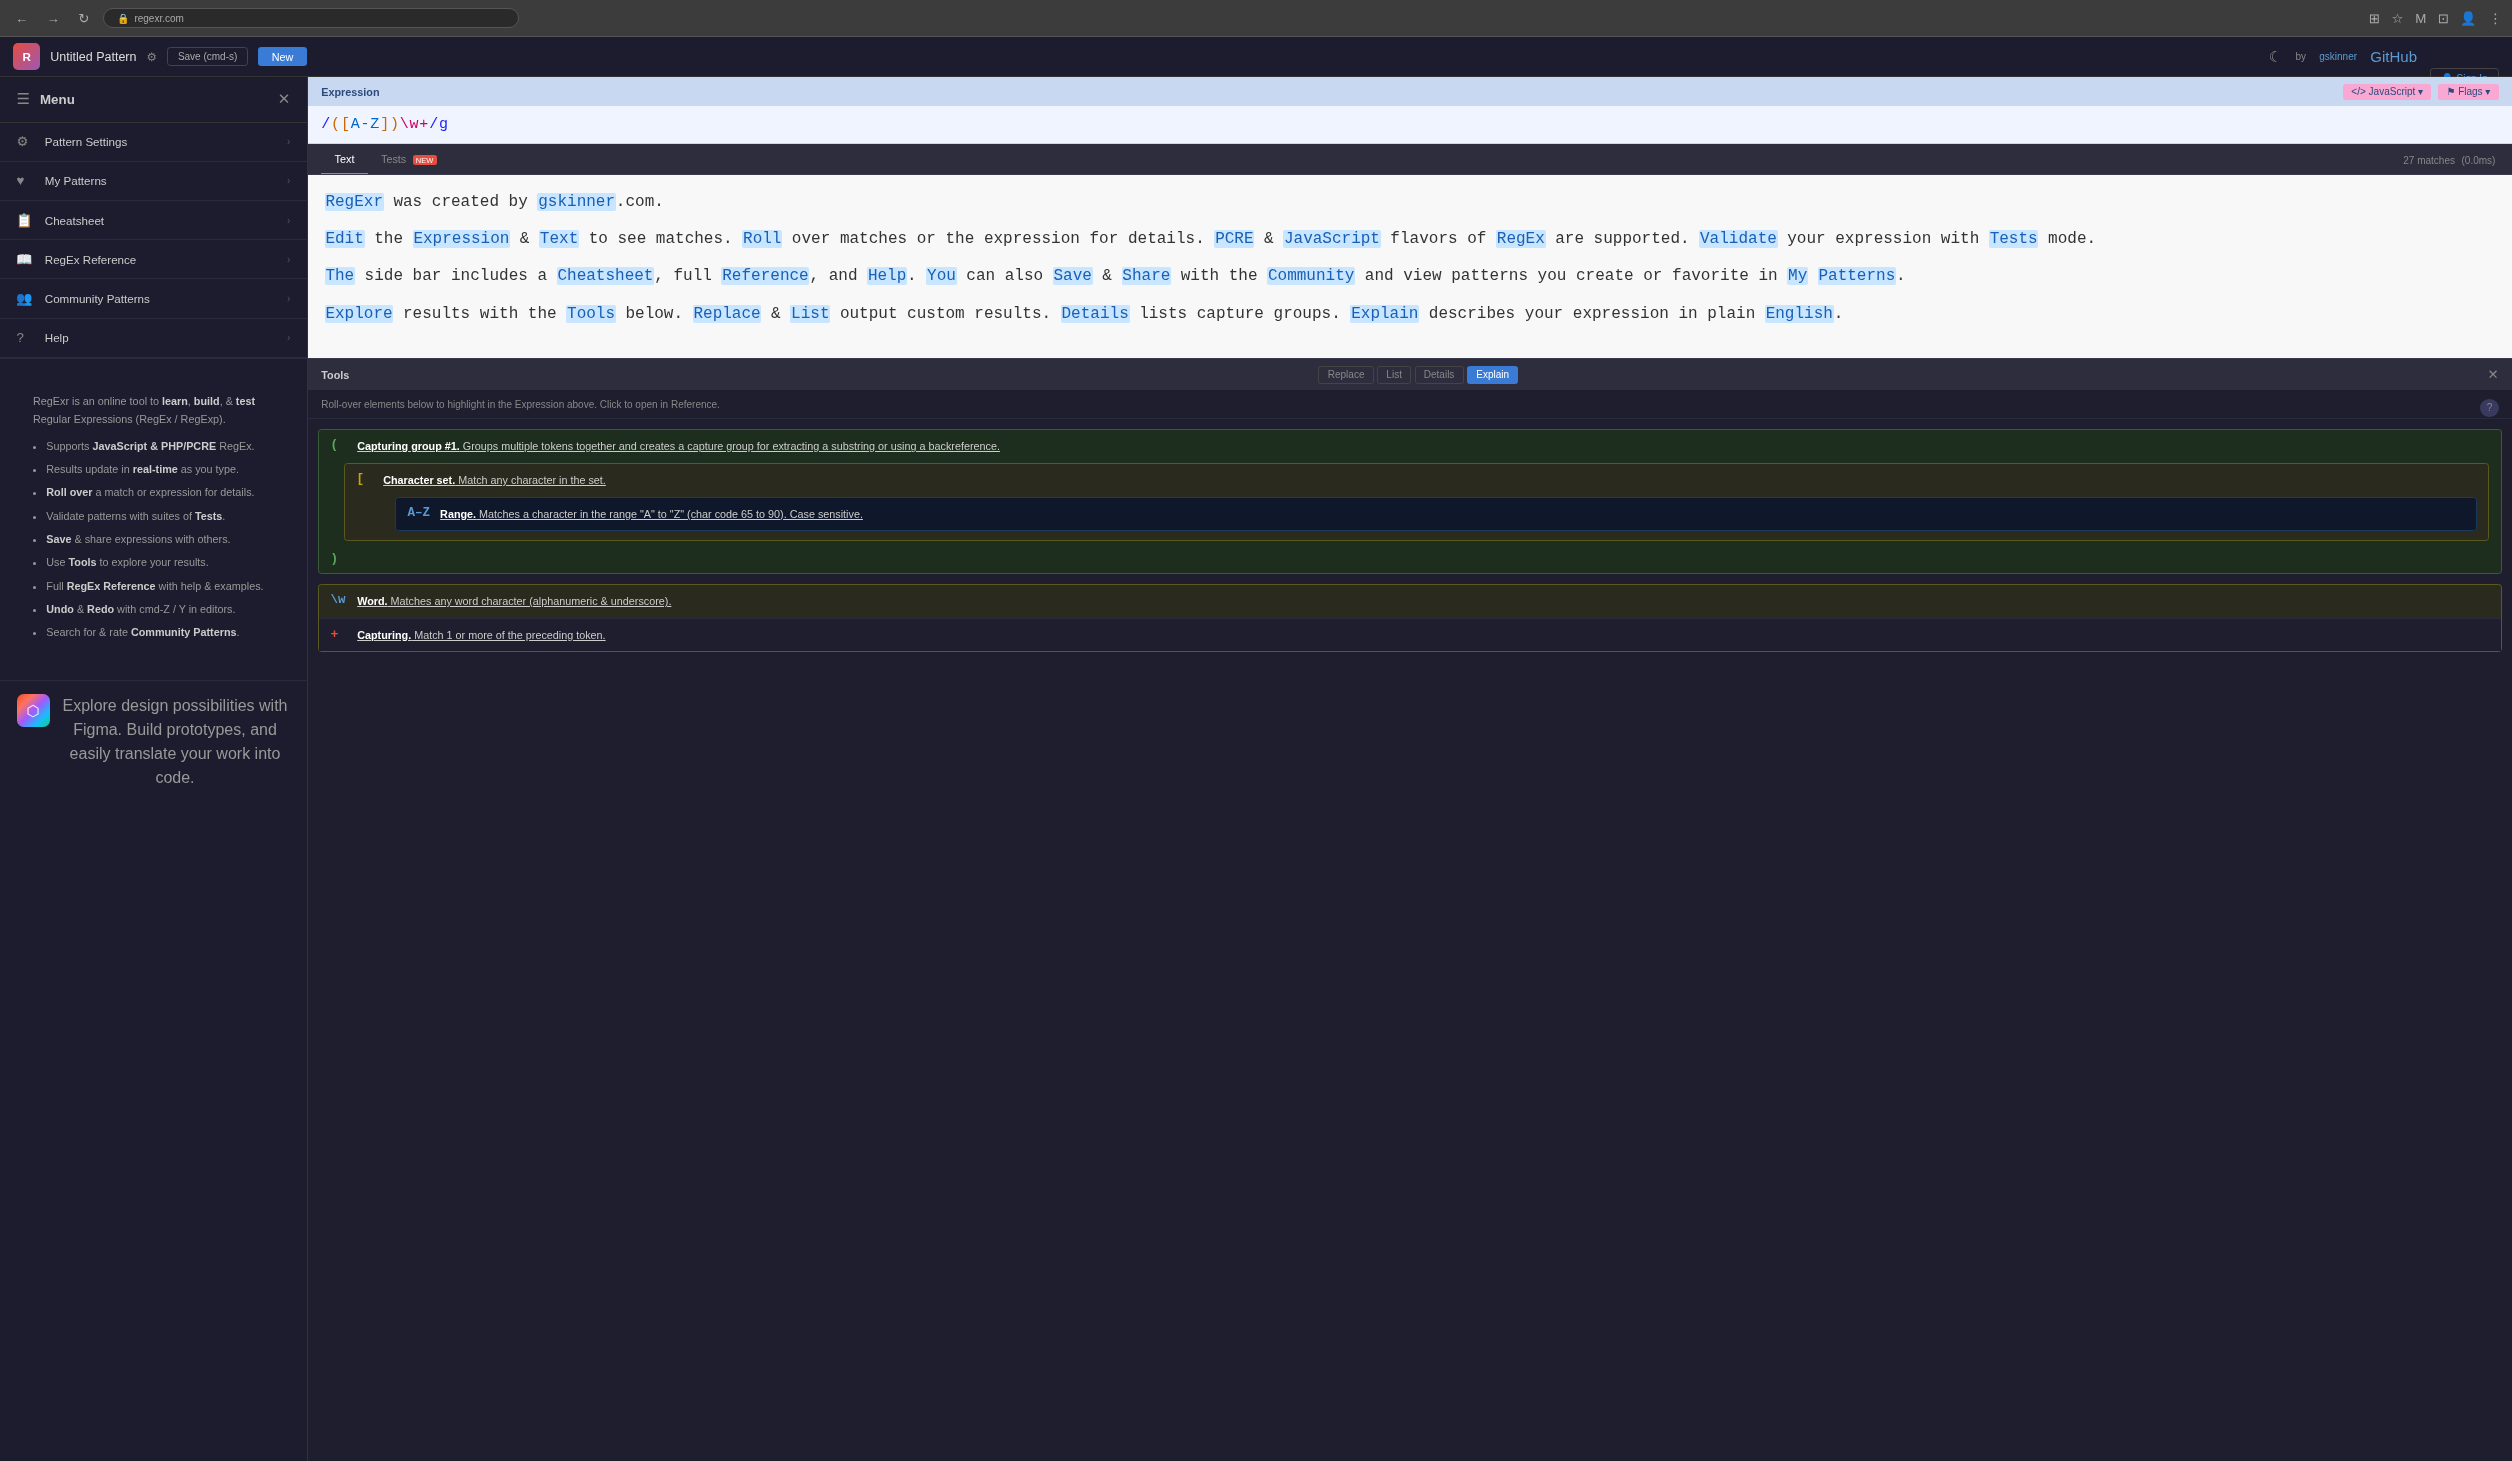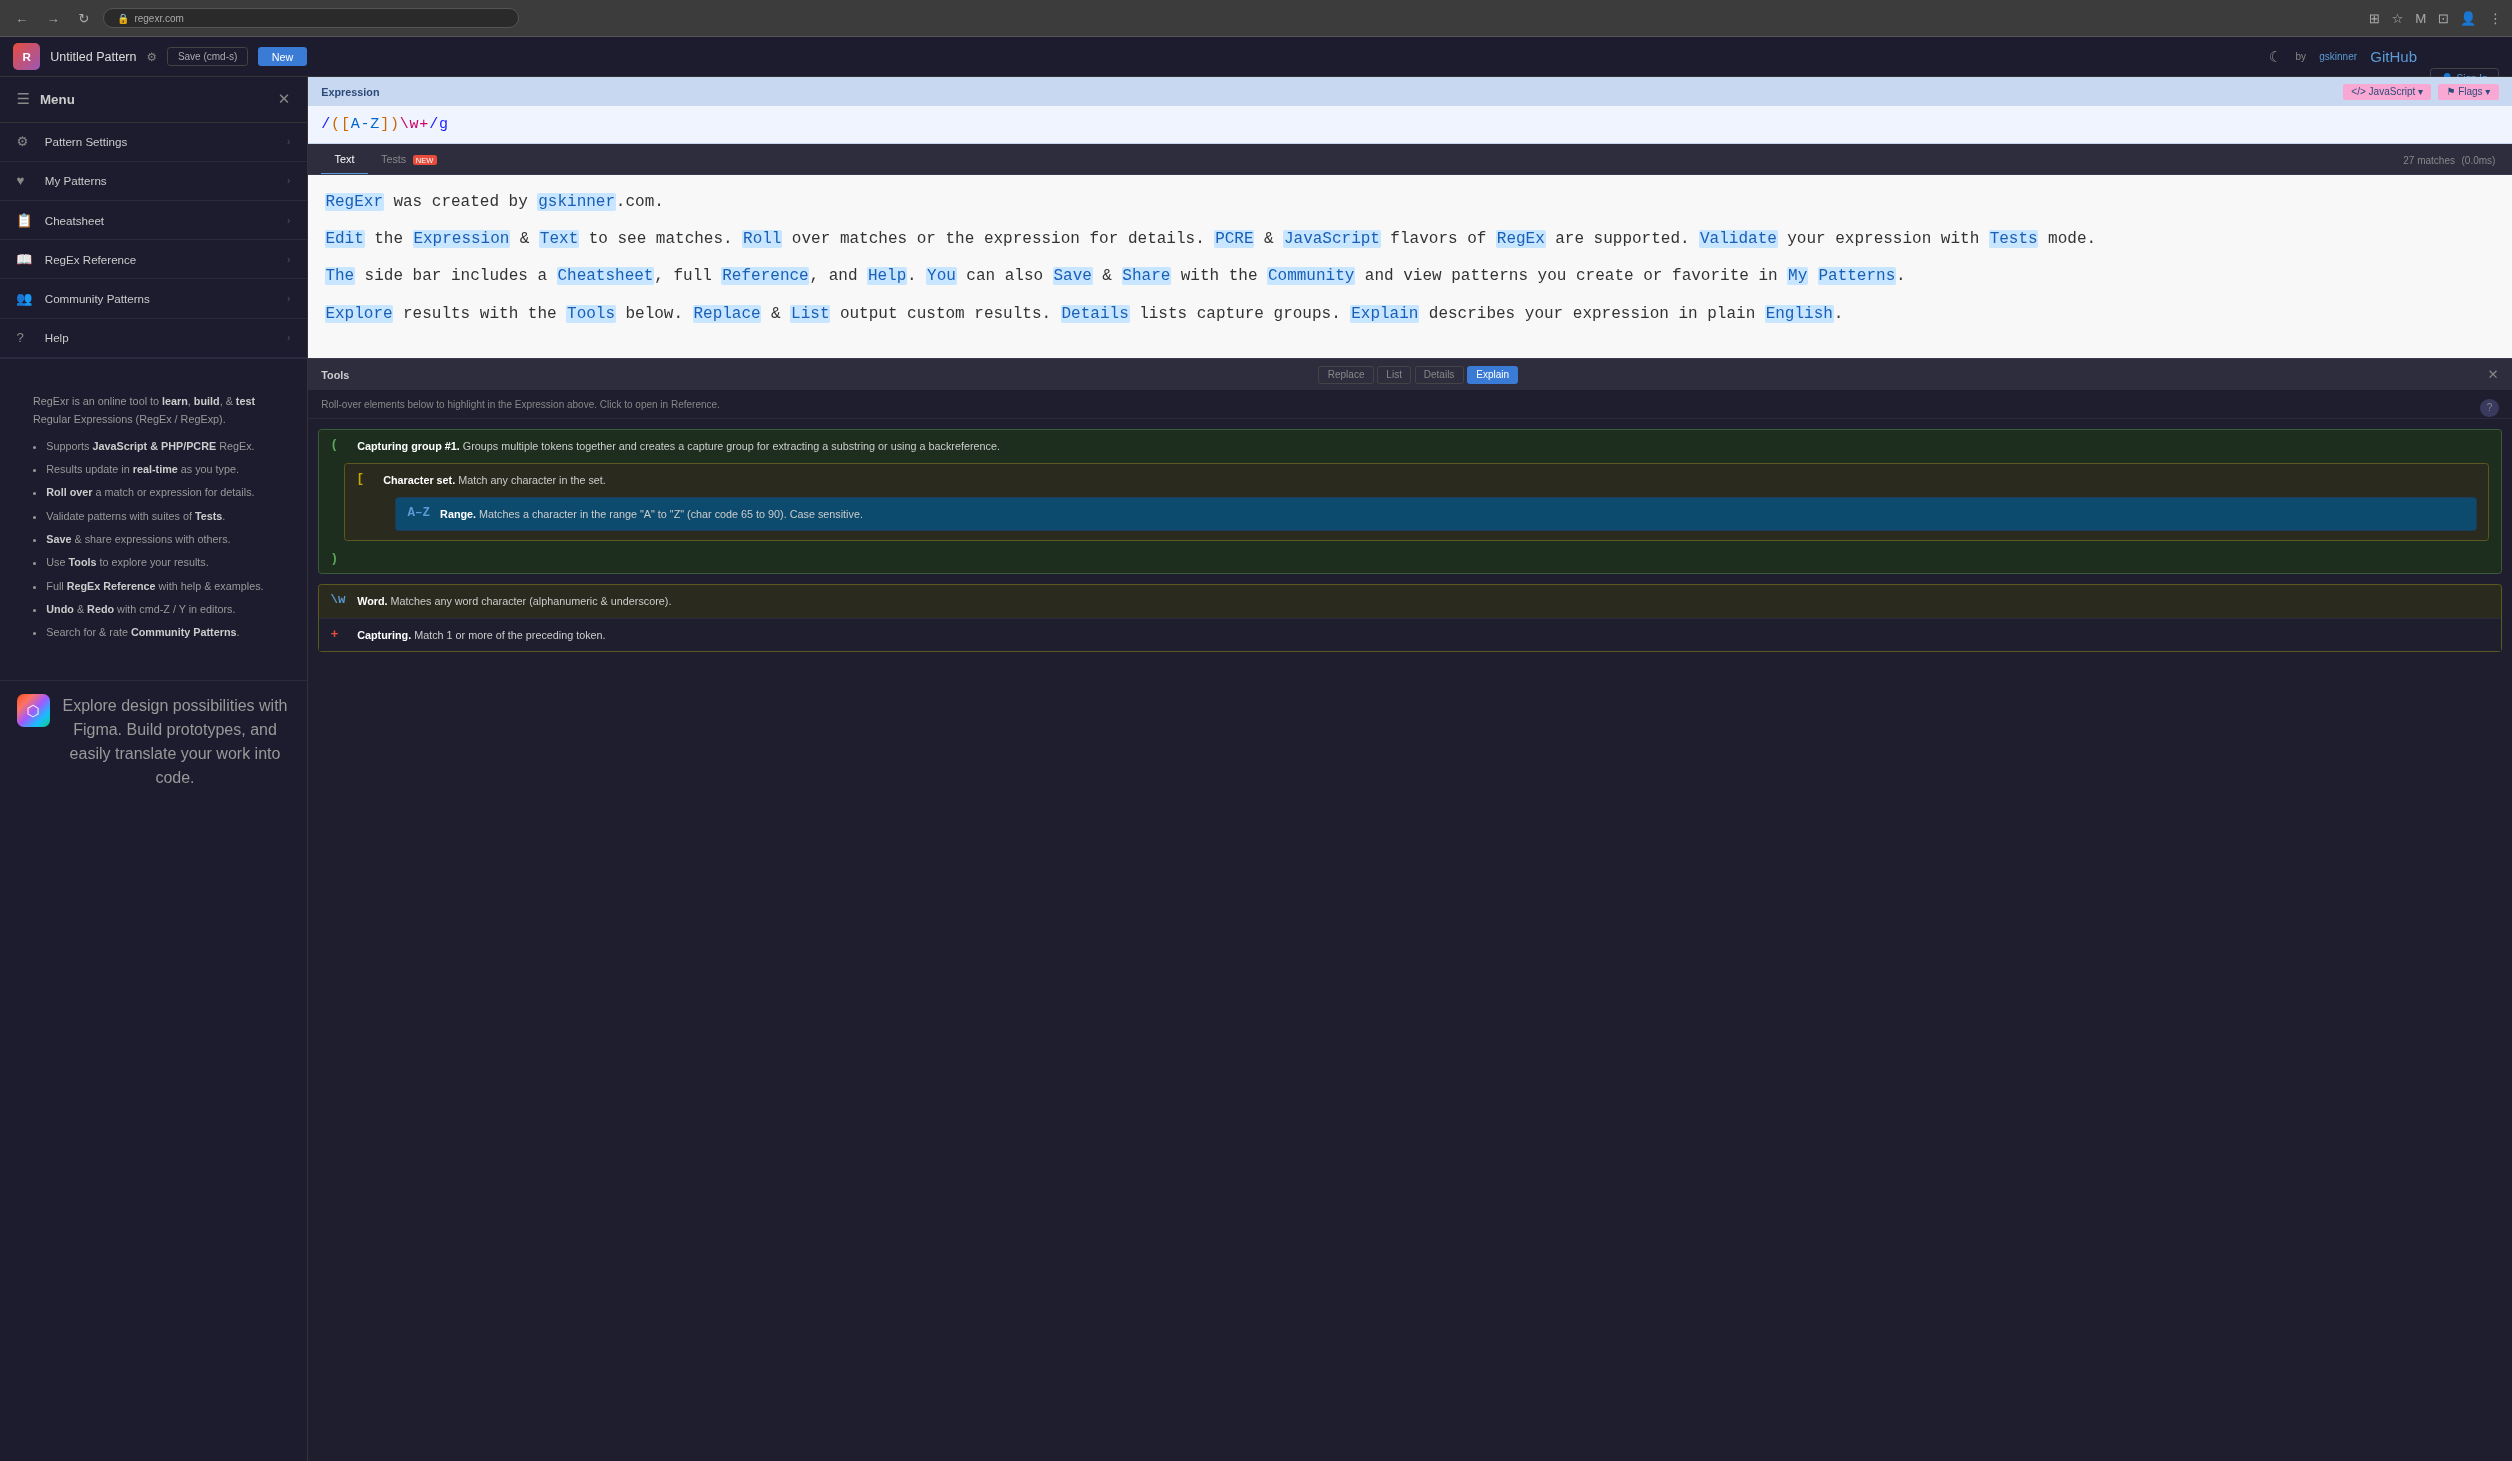--- a/index.html
+++ b/index.html
@@ -289,33 +289,33 @@
     }
     .token-symbol {
       font-family: 'Courier New', monospace;
       font-size: 12.5px;
       font-weight: bold;
       min-width: 16.6px;
       color: #c8a800;
     }
     .token-symbol.green { color: #5aaa5a; }
     .token-symbol.blue { color: #5a9bd5; }
-    .token-desc { color: #ccc; font-size: 10.8px; line-height: 1.5; }
+    .token-desc { color: #ccc; font-size: 10.8px; line-height: 1.5; text-decoration: underline; }
     .token-desc strong { color: #fff; }
 
     .token-nested {
       margin: 0 11.6px 8.3px 25px;
       border: 0.8px solid #5a5a1e;
       background: #2a2a1e;
       border-radius: 3.3px;
     }
     .token-nested2 {
       margin: 0 11.6px 8.3px 50px;
       border: 0.8px solid #1e3a5a;
-      background: #0c4a6e;
+      background: #0f172a;
       border-radius: 3.3px;
     }
 
     .token-block2 {
       border: 0.8px solid #5a5a1e;
       background: #2a2a1e;
       margin: 10px;
       border-radius: 3.3px;
     }
 

